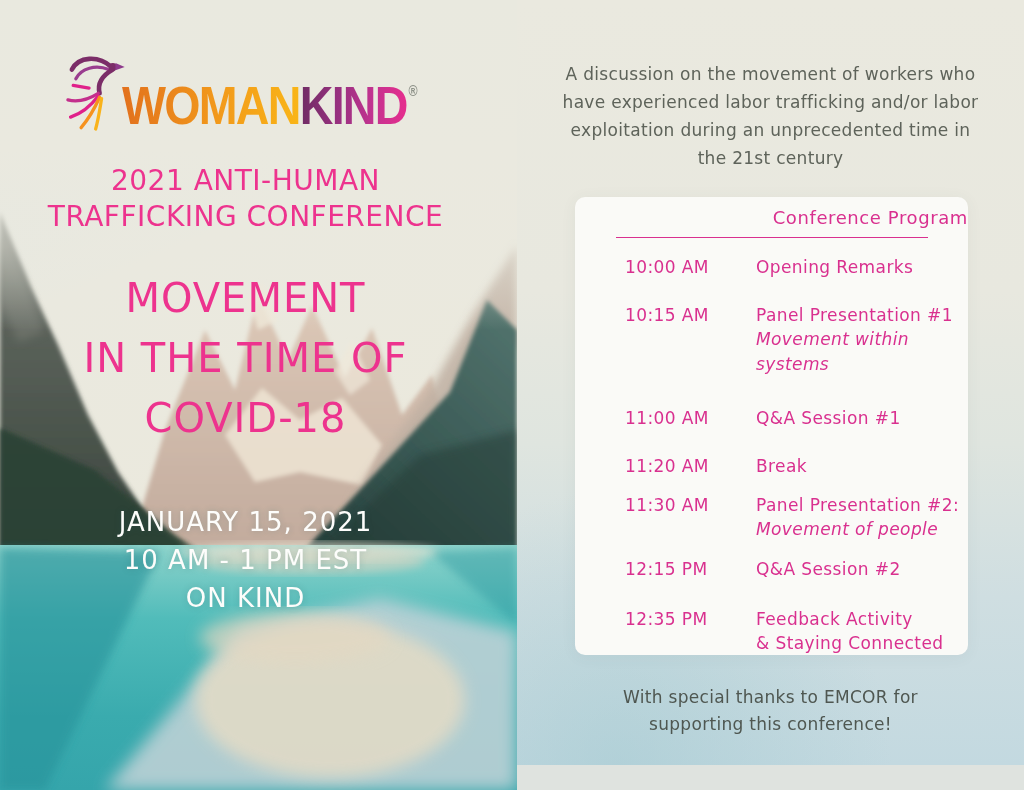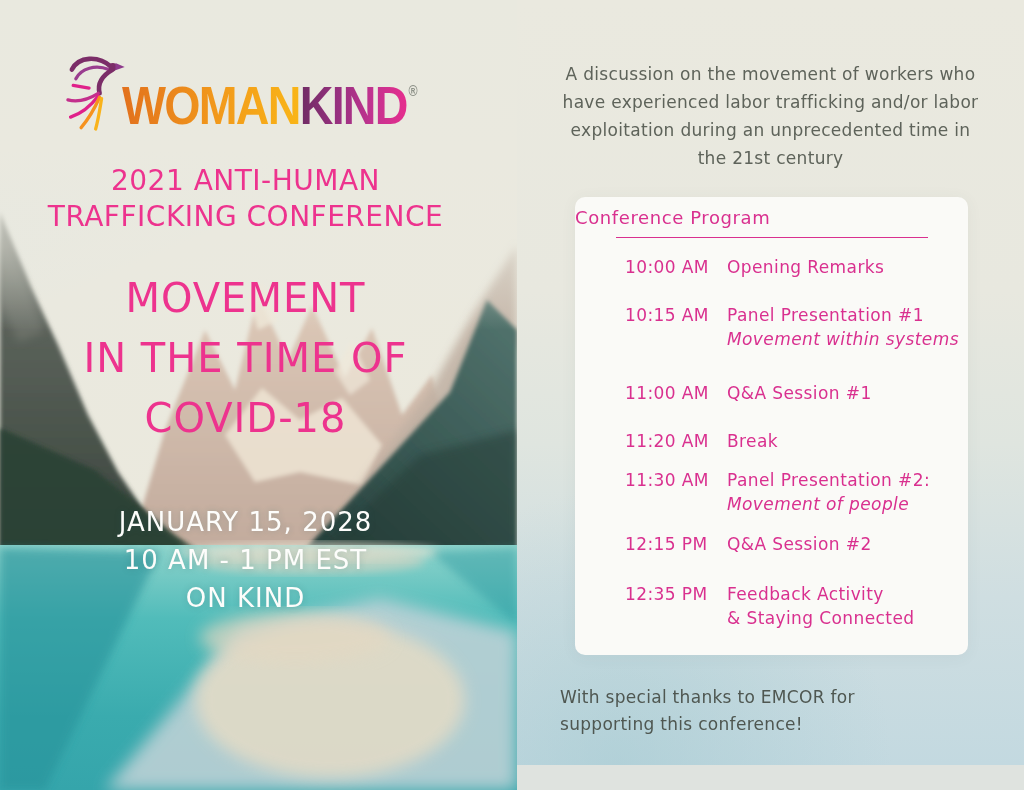--- a/index.html
+++ b/index.html
@@ -35,29 +35,29 @@
     font-size:26px;line-height:38px;letter-spacing:1px;font-weight:500;
     text-shadow:0 0 6px rgba(40,90,95,.25);}
 
   
   .right-panel{position:absolute;left:517px;top:0;width:507px;height:765px;
     background:
       radial-gradient(90% 60% at 20% 100%, rgba(156,198,206,.45) 0%, rgba(156,198,206,0) 60%),
       linear-gradient(180deg,#eae9df 0%,#e8e8df 38%,#dfe5df 58%,#cfdee1 78%,#c3d9e0 100%);}
   .description{position:absolute;left:28px;top:60px;width:451px;text-align:center;
     color:#5e635a;font-size:17px;line-height:28px;letter-spacing:.3px;}
-  .thanks{position:absolute;left:43px;top:684px;width:421px;text-align:left;
+  .thanks{position:absolute;left:43px;top:684px;width:421px;text-align:center;
     color:#4f5751;font-size:17px;line-height:27px;letter-spacing:.3px;}
 
   .program-card{position:absolute;left:58px;top:197px;width:393px;height:458px;
     background:#fafaf7;border-radius:10px;box-shadow:0 2px 16px rgba(70,90,90,.06);
     box-sizing:border-box;padding:10px 0 0 0;}
-  .program-title{color:#d9308f;font-size:18px;line-height:21px;text-align:left;letter-spacing:.6px;}
+  .program-title{color:#d9308f;font-size:18px;line-height:21px;text-align:right;letter-spacing:.6px;}
   .program-rule{border:none;border-top:1px solid #d9308f;margin:9px auto 0 auto;width:312px;}
-  .prog-row{display:flex;padding-left:50px;color:#d9308f;font-size:17px;line-height:23px;letter-spacing:.4px;}
+  .prog-row{display:flex;padding-left:50px;color:#d9308f;font-size:17px;line-height:23px;letter-spacing:.4px;gap:29px;}
   .prog-time{width:102px;flex:0 0 102px;white-space:nowrap;}
   .prog-session{flex:1;}
   .prog-sub{font-style:italic;line-height:25px;}
   .prog-sub2{line-height:25px;}
   .mt18{margin-top:18px}.mt25{margin-top:25px}.mt30{margin-top:30px}
   .mt28{margin-top:16px}.mt27{margin-top:27px}
 </style>
 </head>
 <body>
 
@@ -166,21 +166,21 @@
         <div>TRAFFICKING CONFERENCE</div>
       </div>
 
       <div class="main-title">
         <div>MOVEMENT</div>
         <div>IN THE TIME OF</div>
         <div>COVID-18</div>
       </div>
 
       <div class="date-block">
-        <div>JANUARY 15, 2028</div>
+        <div>JANUARY 15, 2021</div>
         <div>10 AM - 1 PM EST</div>
         <div>ON KIND</div>
       </div>
 
     </div>
   </div>
 
   <div class="right-panel">
 
     <div class="description">

